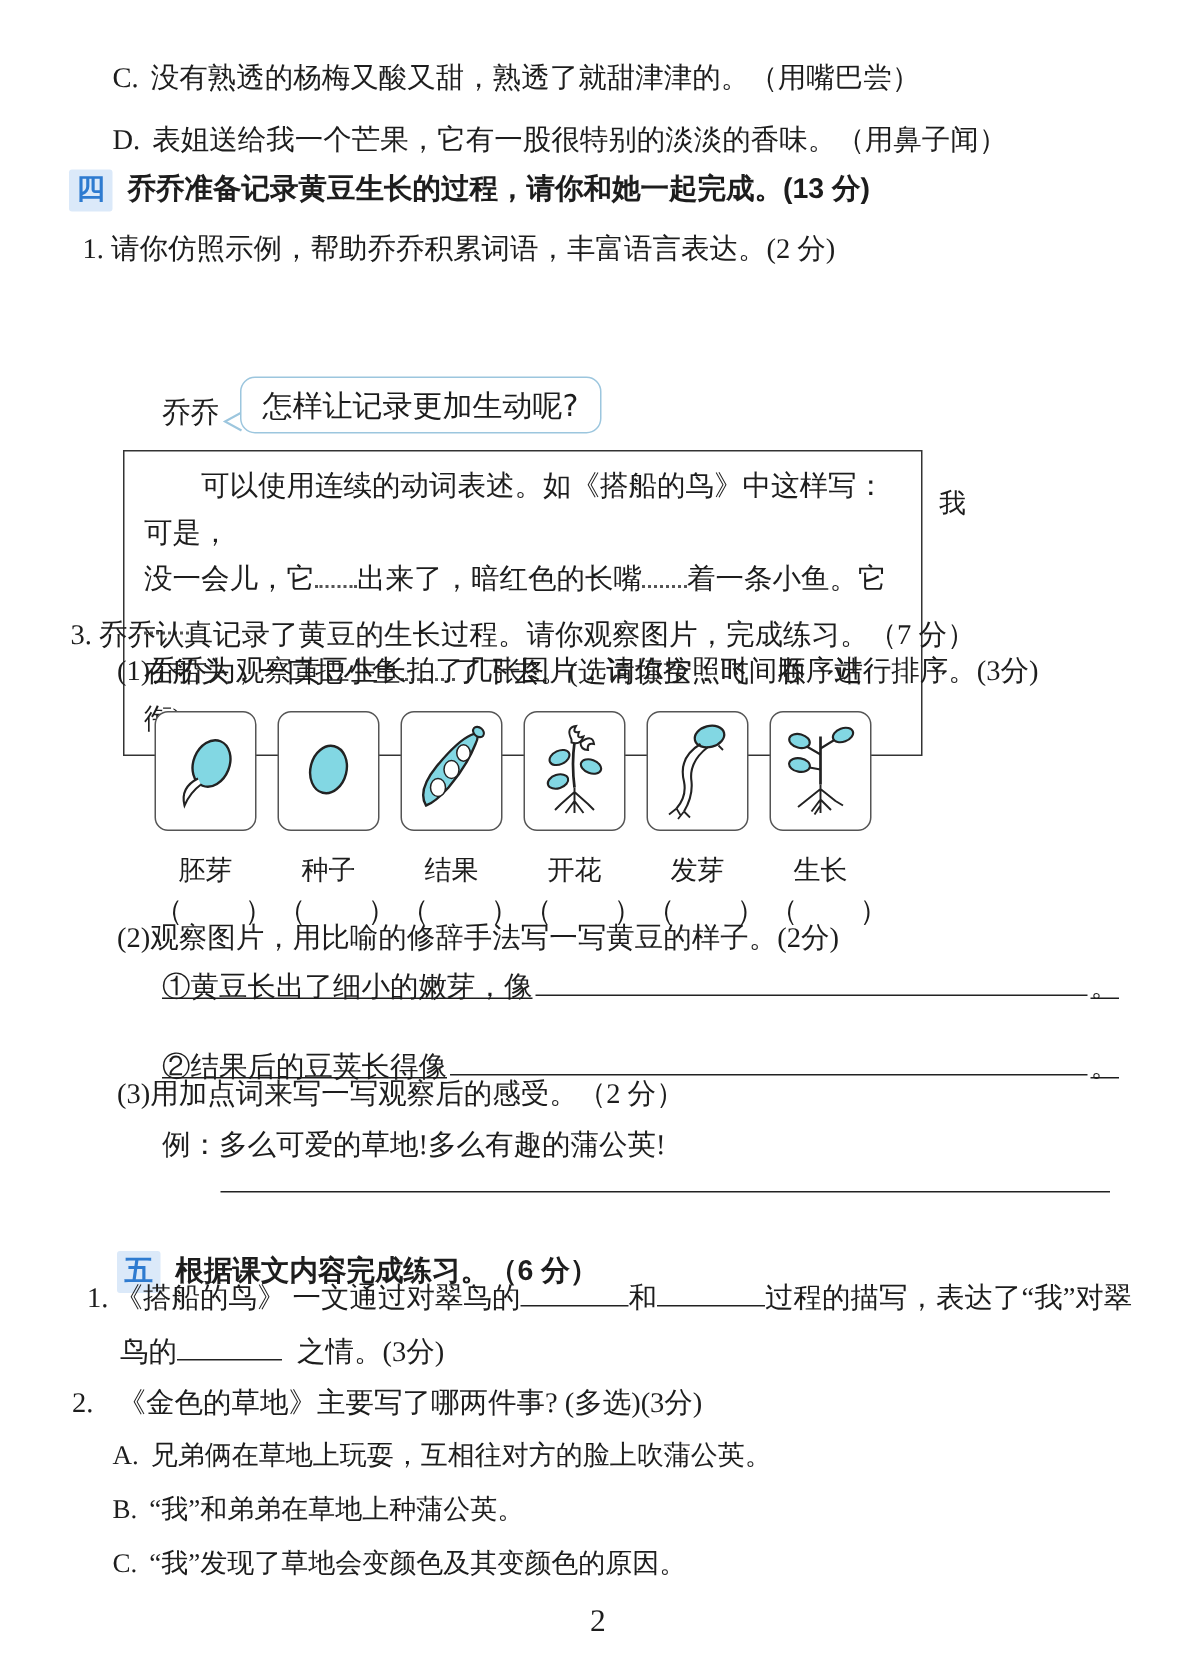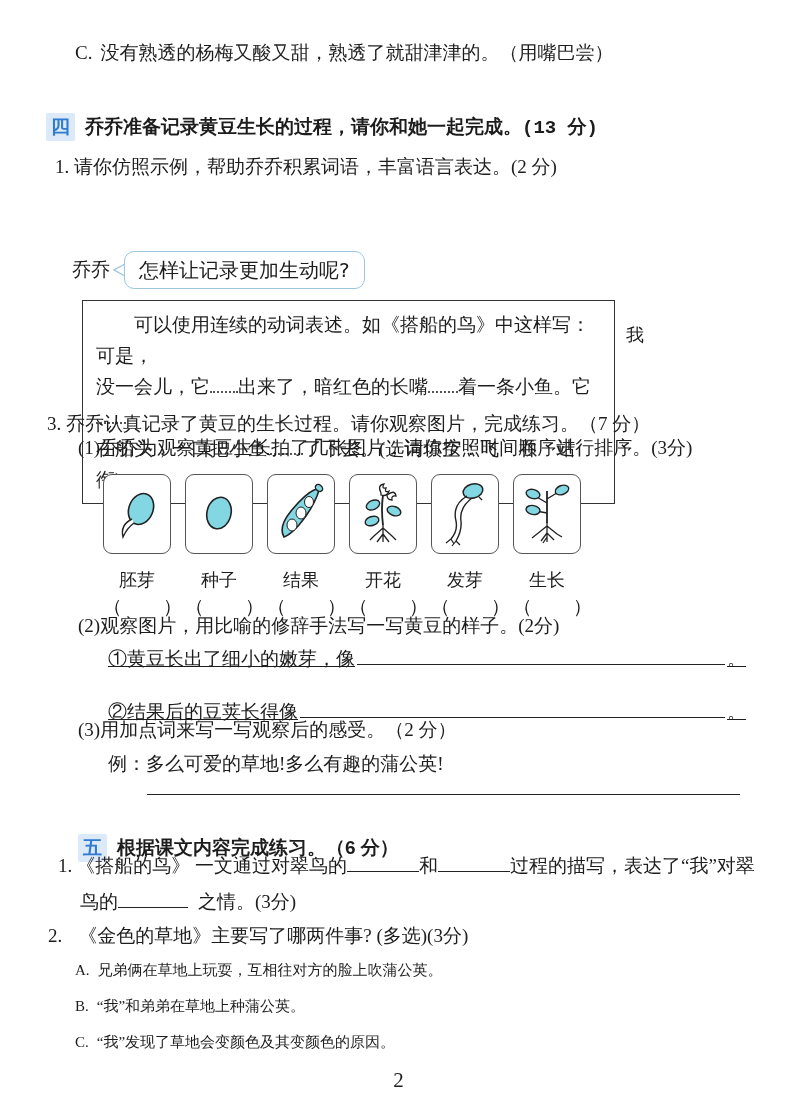--- a/index.html
+++ b/index.html
@@ -7,55 +7,58 @@
     position:relative;width:797px;height:1110px;margin:0 auto;background:#ffffff;
     font-family:"Liberation Serif","DejaVu Serif",serif;color:#1d1d1d;overflow:hidden;
   }
   .row{position:absolute;white-space:nowrap;font-size:19px;line-height:26px;}
   .opt-label{display:inline-block;margin-right:8px;}
   .sec-head{font-family:"Liberation Sans","DejaVu Sans",sans-serif;font-weight:bold;font-size:19px;}
   .sec-marker{
     display:inline-block;background:#dbe9f9;color:#2e7bd0;padding:1px 5px;margin-right:10px;
     font-weight:bold;border-radius:2px;
   }
-  .sec-points{font-weight:bold;font-family:Liberation Mono, monospace;}
+  .sec-points{font-weight:bold;}
   .blank{display:inline-block;border-bottom:1.6px solid #222;height:17px;vertical-align:baseline;}
   .blank-dotted{display:inline-block;border-bottom:2px dotted #555;height:13px;vertical-align:baseline;}
-  .bubble-row{display:flex;align-items:center;}
+  .bubble-row{display:flex;align-items:flex-end;margin-left:36px;}
   .speaker{font-size:19px;margin-right:2px;}
   .bubble{
     border:1.5px solid #9cc6de;border-radius:10px;padding:5px 14px;font-size:20px;
     font-family:"DejaVu Sans","Liberation Sans",sans-serif;background:#fff;
   }
   .hint-box{
     position:absolute;border:1.6px solid #333;background:#fff;
     font-size:19px;line-height:31px;padding:8px 13px;white-space:normal;
   }
   .hint-line1{text-indent:2em;}
   .cards-grid{position:absolute;display:grid;grid-template-columns:repeat(6,68px);column-gap:14px;}
   .card{
     width:68px;height:80px;border:1.6px solid #555;border-radius:9px;background:#fff;
     display:flex;align-items:center;justify-content:center;box-sizing:border-box;
   }
   .card-label{width:68px;text-align:center;font-size:18px;margin-top:14px;}
   .card-paren{width:68px;text-align:center;font-size:19px;margin-top:2px;letter-spacing:1px;}
   .fill-row{display:flex;align-items:baseline;text-decoration:underline;}
   .fill-row .grow{flex:1;border-bottom:1.6px solid #222;height:17px;margin:0 2px;}
   .long-line{position:absolute;border-bottom:1.6px solid #222;}
-  .kai{font-size:15px;}
+  .kai{font-size:18px;}
   .pagenum{position:absolute;left:0;right:0;text-align:center;font-size:21px;}
   .q2no{display:inline-block;margin-right:16px;}
 </style>
 </head>
 <body>
 
 <div class="page">
 
   <div class="row" style="left:75px;top:40px;">
     <span class="opt-label">C.</span><span>没有熟透的杨梅又酸又甜，熟透了就甜津津的。（用嘴巴尝）</span>
+  </div>
+  <div class="row" style="left:75px;top:81px;">
+    <span class="opt-label">D.</span><span>表姐送给我一个芒果，它有一股很特别的淡淡的香味。（用鼻子闻）</span>
   </div>
 
   <div class="row sec-head" style="left:46px;top:113px;">
     <span class="sec-marker">四</span><span>乔乔准备记录黄豆生长的过程，请你和她一起完成。</span><span class="sec-points">(13 分)</span>
   </div>
 
   <div class="row" style="left:55px;top:154px;">1. 请你仿照示例，帮助乔乔积累词语，丰富语言表达。(2 分)</div>
 
 
   <div class="row bubble-row" style="left:72px;top:251px;">

